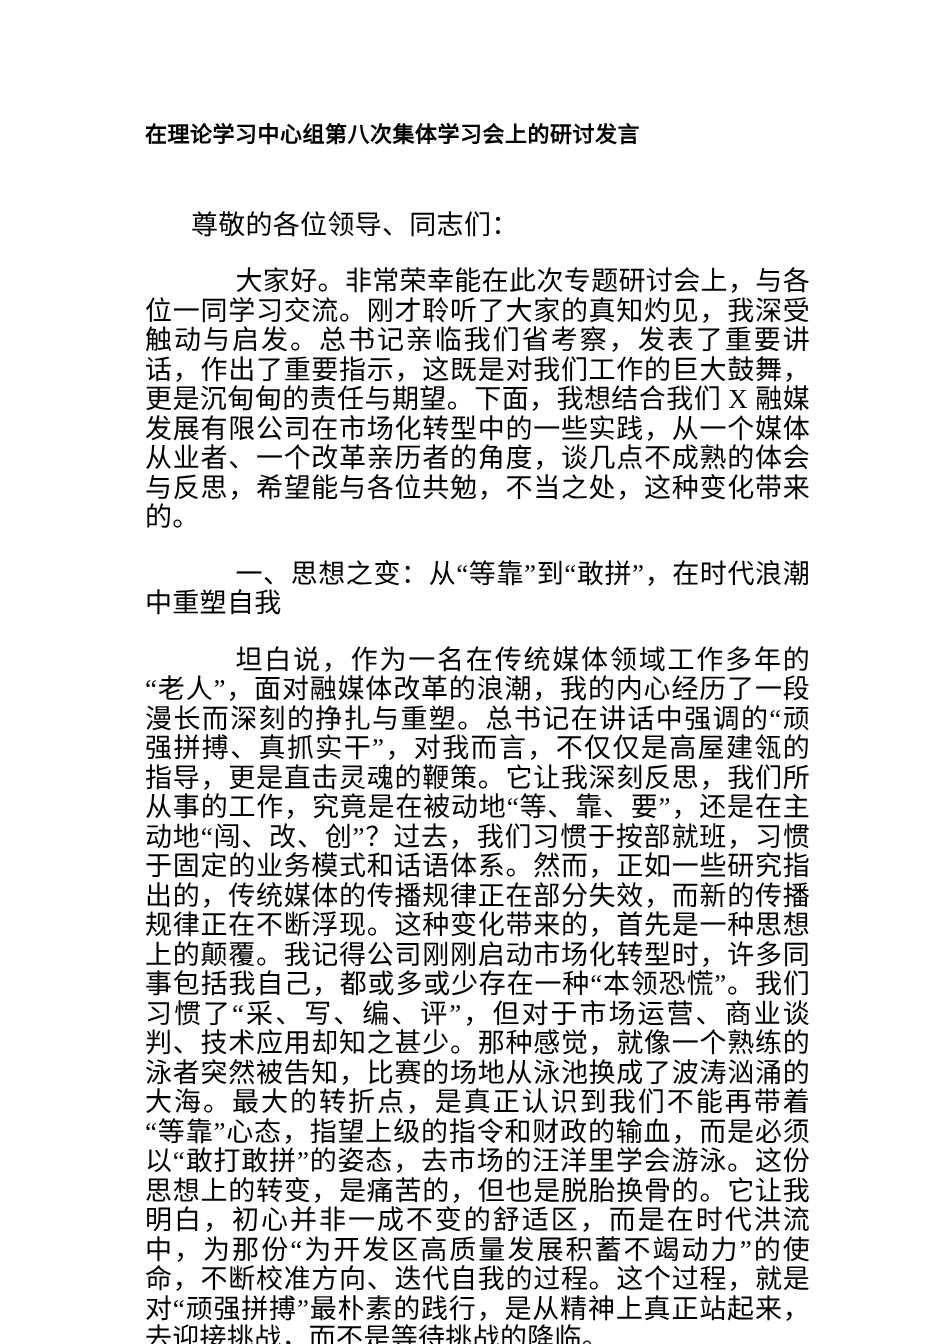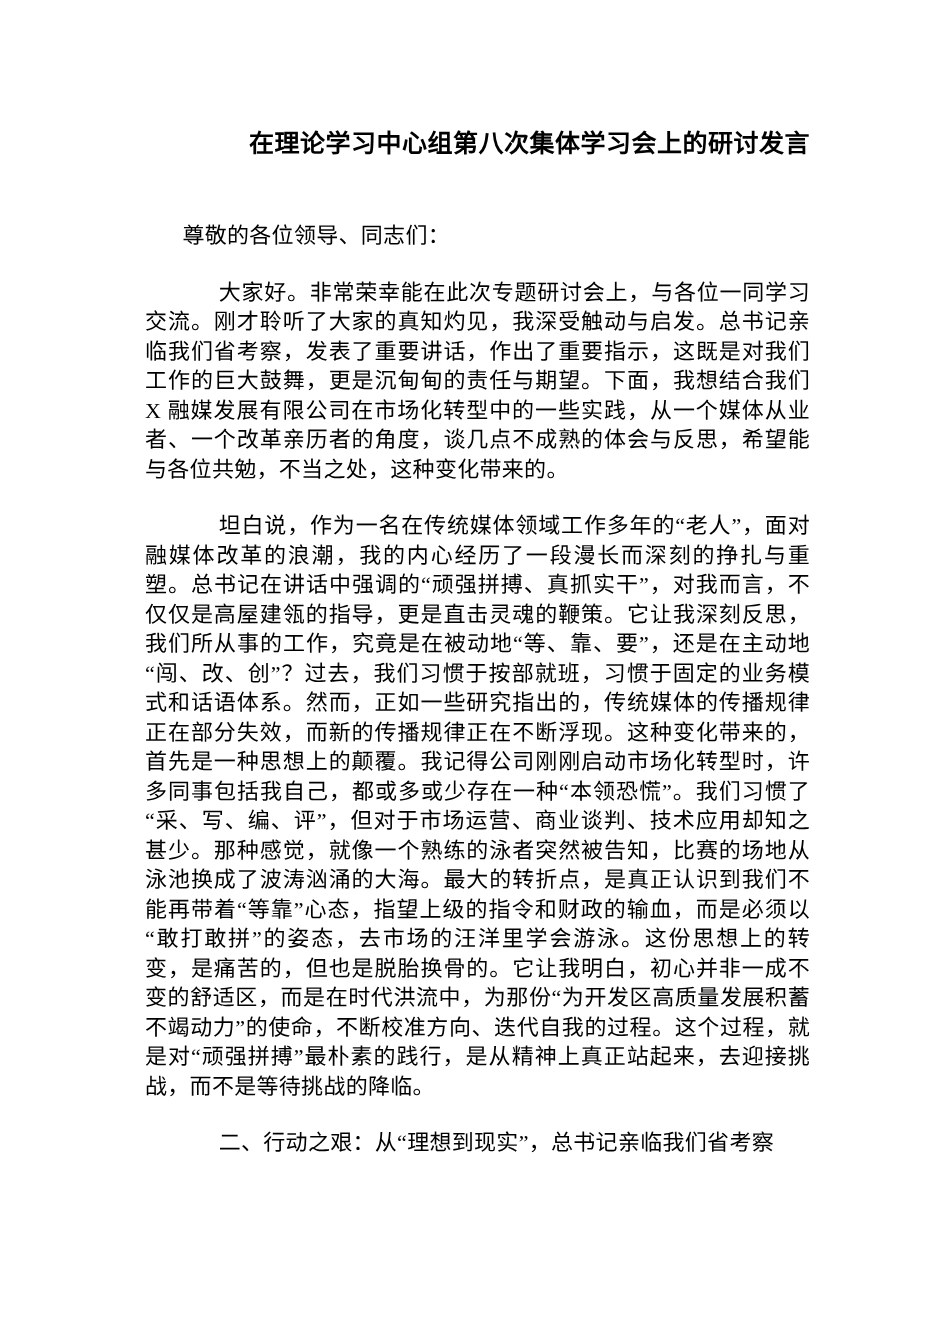--- a/index.html
+++ b/index.html
@@ -13,29 +13,29 @@
     width: 950px;
     min-height: 1344px;
     box-sizing: border-box;
     margin: 0 auto;
     padding: 120px 140px 100px 145px;
     background: #ffffff;
     color: #000000;
     font-family: "Liberation Serif", "DejaVu Serif", serif;
   }
   .doc-title {
-    font-size: 25px;
+    font-size: 22px;
     font-weight: bold;
-    text-align: right;
+    text-align: left;
     letter-spacing: 0.5px;
-    margin: 6px 0 60px 0;
+    margin: 0 0 60px 0;
     line-height: 1.4;
   }
   .page p {
-    font-size: 22px;
+    font-size: 27px;
     line-height: 29.5px;
     letter-spacing: 0.3px;
     margin: 0 0 27px 0;
     text-align: justify;
   }
   p.greeting {
     text-indent: 1.7em;
   }
   p.body-para {
     text-indent: 3.35em;
@@ -47,18 +47,19 @@
 </head>
 <body>
 
 <div class="page">
   <h1 class="doc-title">在理论学习中心组第八次集体学习会上的研讨发言</h1>
 
   <p class="greeting">尊敬的各位领导、同志们：</p>
 
   <p class="body-para">大家好。非常荣幸能在此次专题研讨会上，与各位一同学习交流。刚才聆听了大家的真知灼见，我深受触动与启发。总书记亲临我们省考察，发表了重要讲话，作出了重要指示，这既是对我们工作的巨大鼓舞，更是沉甸甸的责任与期望。下面，我想结合我们 X 融媒发展有限公司在市场化转型中的一些实践，从一个媒体从业者、一个改革亲历者的角度，谈几点不成熟的体会与反思，希望能与各位共勉，不当之处，这种变化带来的。</p>
 
+  <p class="section-heading">一、思想之变：从“等靠”到“敢拼”，在时代浪潮中重塑自我</p>
 
   <p class="body-para">坦白说，作为一名在传统媒体领域工作多年的“老人”，面对融媒体改革的浪潮，我的内心经历了一段漫长而深刻的挣扎与重塑。总书记在讲话中强调的“顽强拼搏、真抓实干”，对我而言，不仅仅是高屋建瓴的指导，更是直击灵魂的鞭策。它让我深刻反思，我们所从事的工作，究竟是在被动地“等、靠、要”，还是在主动地“闯、改、创”？过去，我们习惯于按部就班，习惯于固定的业务模式和话语体系。然而，正如一些研究指出的，传统媒体的传播规律正在部分失效，而新的传播规律正在不断浮现。这种变化带来的，首先是一种思想上的颠覆。我记得公司刚刚启动市场化转型时，许多同事包括我自己，都或多或少存在一种“本领恐慌”。我们习惯了“采、写、编、评”，但对于市场运营、商业谈判、技术应用却知之甚少。那种感觉，就像一个熟练的泳者突然被告知，比赛的场地从泳池换成了波涛汹涌的大海。最大的转折点，是真正认识到我们不能再带着“等靠”心态，指望上级的指令和财政的输血，而是必须以“敢打敢拼”的姿态，去市场的汪洋里学会游泳。这份思想上的转变，是痛苦的，但也是脱胎换骨的。它让我明白，初心并非一成不变的舒适区，而是在时代洪流中，为那份“为开发区高质量发展积蓄不竭动力”的使命，不断校准方向、迭代自我的过程。这个过程，就是对“顽强拼搏”最朴素的践行，是从精神上真正站起来，去迎接挑战，而不是等待挑战的降临。</p>
 
   <p class="section-heading">二、行动之艰：从“理想到现实”，总书记亲临我们省考察</p>
 
 </div>
 
 </body></html>

